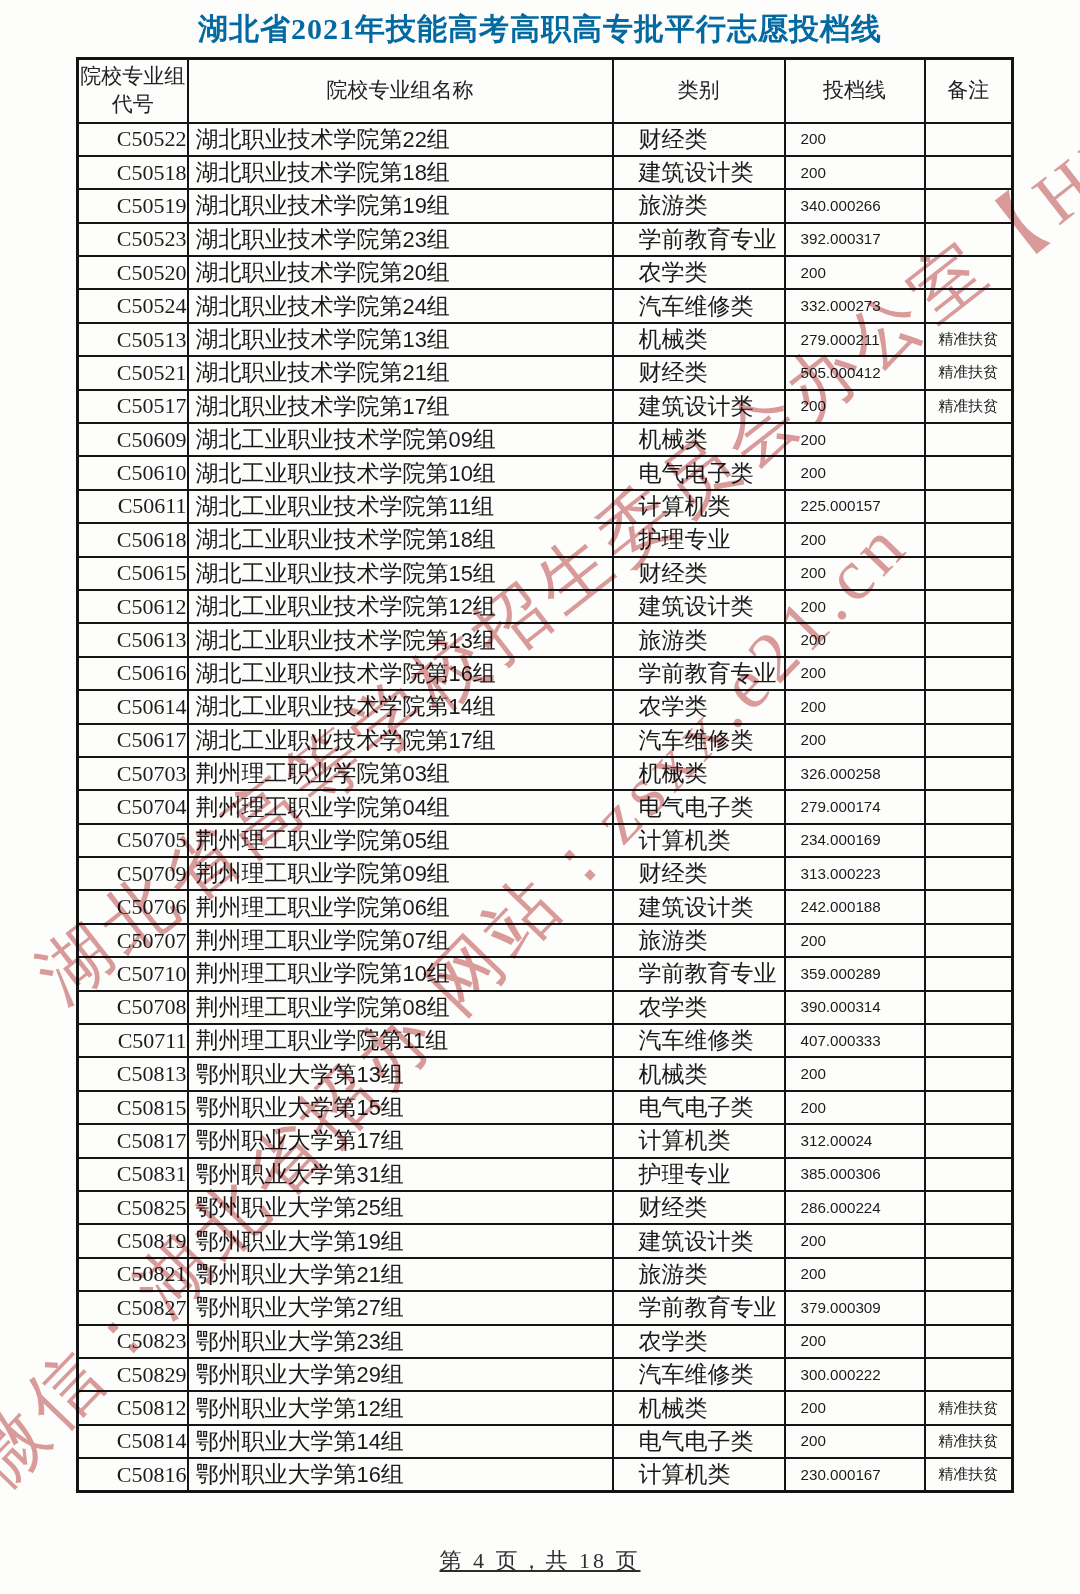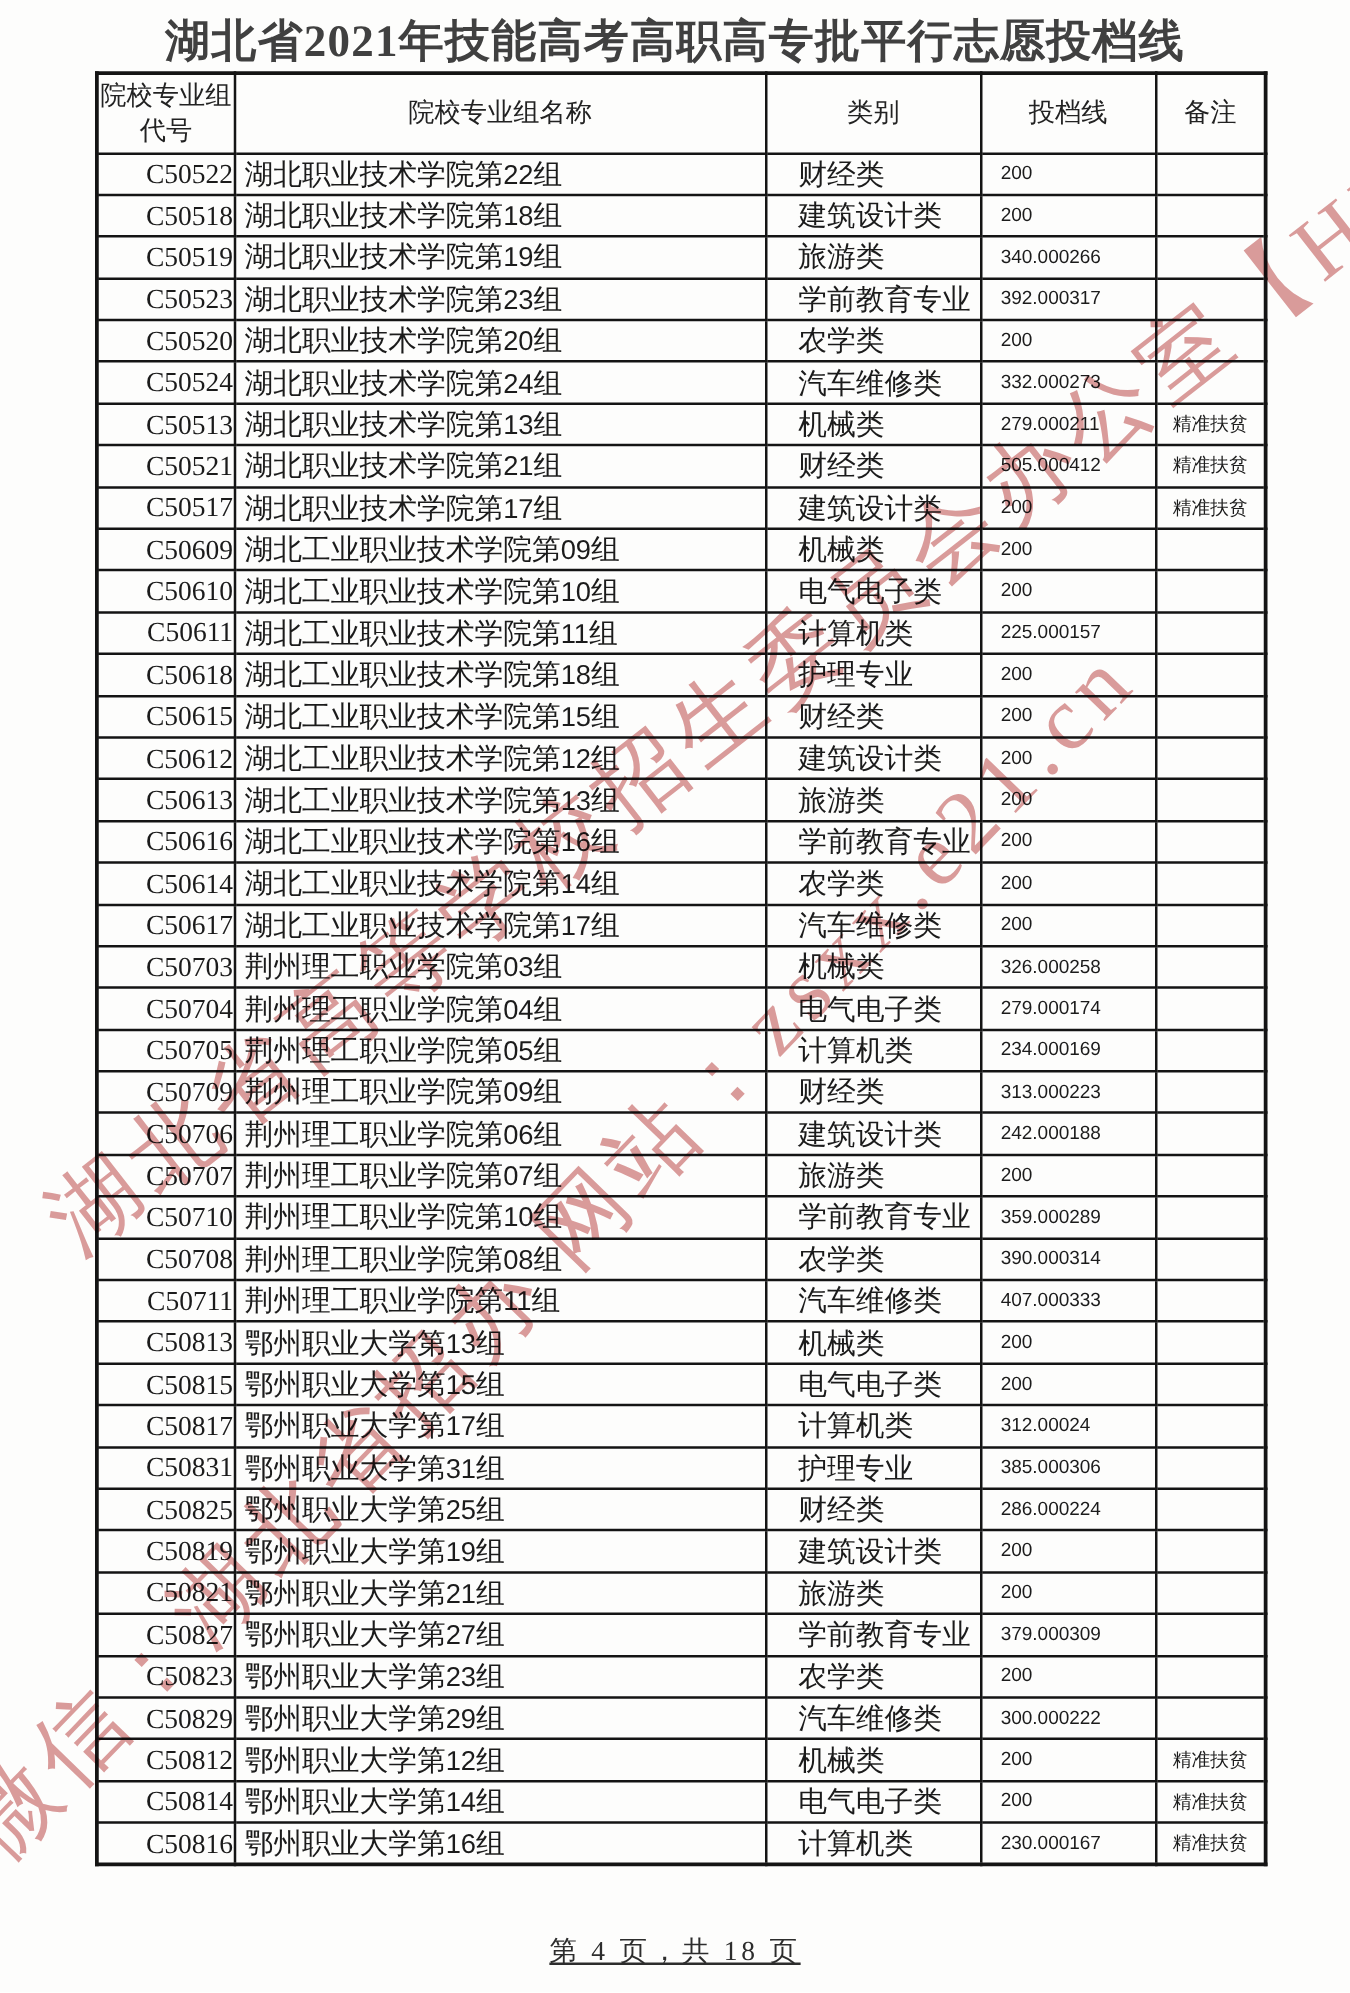--- a/index.html
+++ b/index.html
@@ -7,22 +7,22 @@
     position:relative;
     width:1080px;height:1594px;
     background:#fdfdfc;
     overflow:hidden;
     font-family:"Liberation Serif","DejaVu Serif",serif;
     color:#1b1b1b;
   }
   .title{
     position:absolute;top:9px;left:0;width:100%;
     margin:0;text-align:center;
-    font-size:36px;font-weight:bold;letter-spacing:1px;
-    color:#404040;
+    font-size:30px;font-weight:bold;letter-spacing:1px;
+    color:#0369a1;
   }
   table.grid{
     position:absolute;left:76px;top:57px;
     width:935px;
     border-collapse:collapse;table-layout:fixed;
     background:transparent;
     z-index:1;
   }
   table.grid,
   table.grid th,

